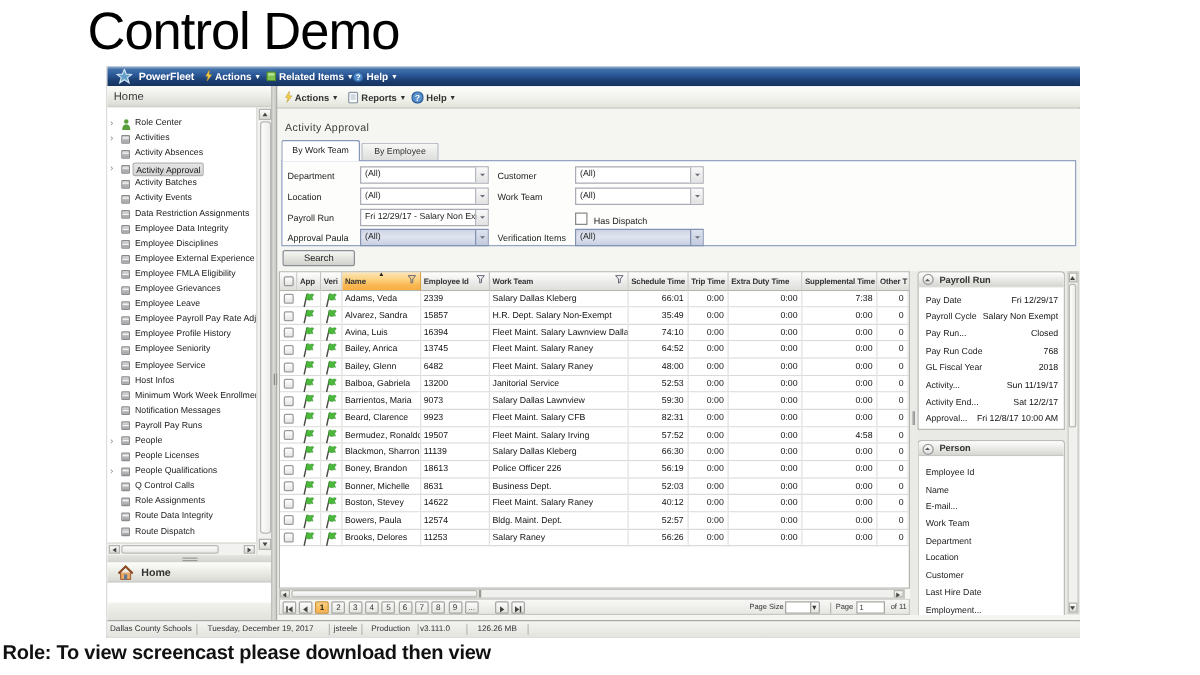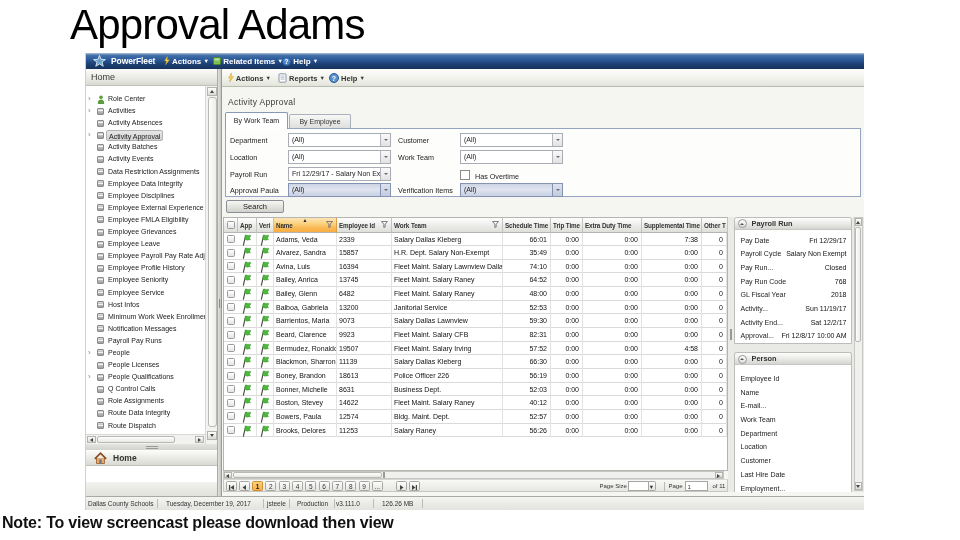--- a/index.html
+++ b/index.html
@@ -77,21 +77,21 @@
 .prow .pv{position:absolute;right:4px;top:3px;color:#111;}
 #vscroll-main{left:631.5px;top:129.5px;width:9px;height:274.5px;background:#f0f0ee;border:1px solid #c6c6c2;}
 
 #statusbar{left:0;top:442.5px;width:778px;height:14.5px;background:linear-gradient(180deg,#f4f4f2,#e2e2de);border-top:1px solid #a8a8a4;font-size:6.5px;color:#333;}
 .stitem{position:absolute;top:0;line-height:14px;}
 .stsep{position:absolute;top:2px;width:1px;height:9px;background:#bcbcb8;}
 </style>
 </head>
 <body>
 <div id="slide">
-<div class="abs" id="title">Approval Adams</div>
+<div class="abs" id="title">Control Demo</div>
 <div class="abs" id="app">
 <div class="abs" id="topbar">
         <svg class="abs" style="left:7px;top:1.5px" width="13" height="13" viewBox="0 0 15 15">
           <path d="M7.5 0.5 L9.3 5 L14.3 5.3 L10.4 8.2 L11.8 13 L7.5 10.2 L3.2 13 L4.6 8.2 L0.7 5.3 L5.7 5 Z" fill="#64a0c8" stroke="#d4e6f2" stroke-width="1.1"></path>
         </svg>
         <div class="menu" style="left:25px;font-size:8.5px;letter-spacing:-0.1px;">PowerFleet</div>
         <div class="menu" style="left:78px;"><svg width="6" height="9" viewBox="0 0 6 9" style="vertical-align:-1px">
             <path d="M3.5 0 L0.5 5 L2.5 5 L1.5 9 L5.5 3.7 L3.2 3.7 Z" fill="#f7d44c" stroke="#b98b1e" stroke-width="0.4"></path>
           </svg> Actions <span class="caret">▼</span></div>
         <div class="menu" style="left:127px;"><svg width="8" height="8" viewBox="0 0 8 8" style="vertical-align:-1px">
@@ -288,21 +288,21 @@
           <div class="combo" style="left:62px;top:21px">(All)<span class="btn"></span></div>
           <div class="flabel" style="left:172px;top:24px">Work Team</div>
           <div class="combo" style="left:234px;top:21px">(All)<span class="btn"></span></div>
           <div class="flabel" style="left:4px;top:41px">Payroll Run</div>
           <div class="combo" style="left:62px;top:38px">Fri 12/29/17 - Salary Non Exe<span class="btn"></span></div>
           <div class="flabel" style="left:4px;top:57px">Approval Paula</div>
           <div class="combo blue" style="left:62px;top:54px">(All)<span class="btn"></span></div>
           <div class="flabel" style="left:172px;top:57px">Verification Items</div>
           <div class="combo blue" style="left:234px;top:54px">(All)<span class="btn"></span></div>
           <div id="hasot"></div>
-          <div class="flabel" style="left:249px;top:43px">Has Overtime</div>
+          <div class="flabel" style="left:249px;top:43px">Has Dispatch</div>
         </div>
         <div class="abs" id="searchbtn">Search</div>
         <div class="abs" id="grid">
           <div class="gh" style="left:0px;width:14px;">
             <span class="cb" style="top:3px"></span>
           </div>
           <div class="gh" style="left:14px;width:19px;">App</div>
           <div class="gh" style="left:33px;width:17px;">Veri</div>
           <div class="gh orange" style="left:50px;width:63px;">Name<span style="position:absolute;left:29px;top:-5px;font-size:5px;color:#222">▲</span><span style="position:absolute;right:3px;top:0"><svg width="7" height="7" viewBox="0 0 7 7">
                 <path d="M0.5 0.5 L6.5 0.5 L4.2 3.2 L4.2 6 L2.8 6.5 L2.8 3.2 Z" fill="none" stroke="#667" stroke-width="0.8"></path>
@@ -796,14 +796,14 @@
         <div class="stitem" style="left:250px">v3.111.0</div>
         <div class="stitem" style="left:296px">126.26 MB</div>
         <div class="stsep" style="left:71px"></div>
         <div class="stsep" style="left:177px"></div>
         <div class="stsep" style="left:203px"></div>
         <div class="stsep" style="left:248px"></div>
         <div class="stsep" style="left:287px"></div>
         <div class="stsep" style="left:336px"></div>
       </div>
     </div>
-<div class="abs" id="note">Note: To view screencast please download then view</div>
+<div class="abs" id="note">Role: To view screencast please download then view</div>
 </div>
 
 </body></html>

